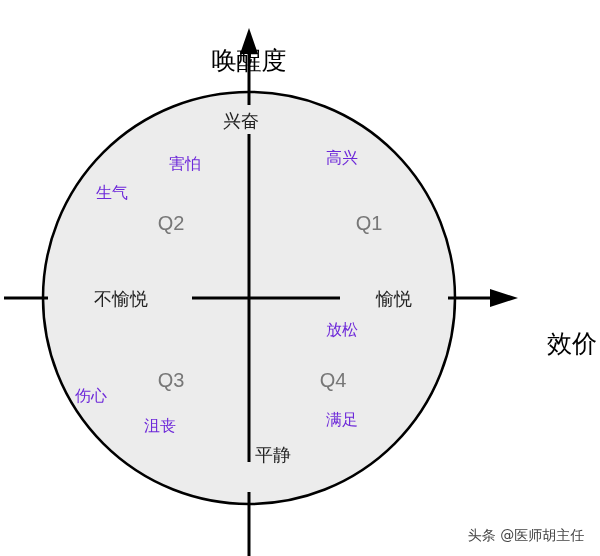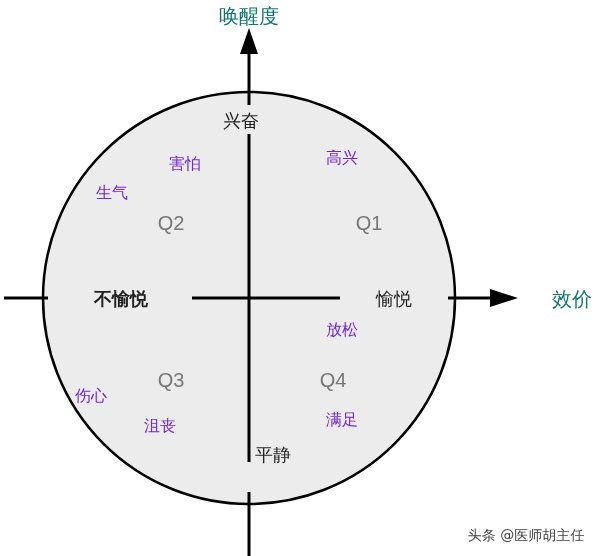--- a/index.html
+++ b/index.html
@@ -1,19 +1,19 @@
 <!DOCTYPE html>
 <html><head>
 <meta charset="utf-8">
 <style>
   html, body { margin:0; padding:0; background:#ffffff; }
   body { width:600px; height:556px; position:relative; overflow:hidden; font-family:"DejaVu Sans", sans-serif; }
   svg { position:absolute; left:0; top:0; }
   .lbl { position:absolute; white-space:nowrap; transform:translate(-50%,-50%); }
-  .axis-title { font-size:20px; color:#0f766e; }
+  .axis-title { font-size:25px; color:#000000;margin-top:44px; }
   .pole { font-size:18px; color:#222; }
   .quad { font-family:"Liberation Sans", sans-serif; font-size:20px; color:#777; }
   .emo { font-size:16px; color:#6d28d9; }
   .wm { font-size:14px; color:#444; }
 </style>
 </head>
 <body>
 
 <svg width="600" height="556" viewBox="0 0 600 556">
   <circle cx="249" cy="298" r="206" fill="#ececec" stroke="#000" stroke-width="2.5"></circle>
@@ -27,21 +27,21 @@
   <line x1="192" y1="298" x2="340" y2="298" stroke="#000" stroke-width="3"></line>
   <line x1="448" y1="298" x2="494" y2="298" stroke="#000" stroke-width="3"></line>
   <polygon points="518,298 490,289 490,307" fill="#000"></polygon>
 </svg>
 
 <div class="lbl axis-title" style="left:249px;top:16px;">唤醒度</div>
 <div class="lbl axis-title" style="left:572px;top:299px;">效价</div>
 
 <div class="lbl pole" style="left:241px;top:121px;">兴奋</div>
 <div class="lbl pole" style="left:249px;top:455px;margin-left:24px;">平静</div>
-<div class="lbl pole" style="left:121px;top:299px;font-weight:bold;">不愉悦</div>
+<div class="lbl pole" style="left:121px;top:299px;">不愉悦</div>
 <div class="lbl pole" style="left:394px;top:299px;">愉悦</div>
 
 <div class="lbl quad" style="left:171px;top:223px;">Q2</div>
 <div class="lbl quad" style="left:333px;top:223px;margin-left:36px;">Q1</div>
 <div class="lbl quad" style="left:171px;top:380px;">Q3</div>
 <div class="lbl quad" style="left:333px;top:380px;">Q4</div>
 
 <div class="lbl emo" style="left:185px;top:164px;">害怕</div>
 <div class="lbl emo" style="left:112px;top:193px;">生气</div>
 <div class="lbl emo" style="left:342px;top:158px;">高兴</div>

